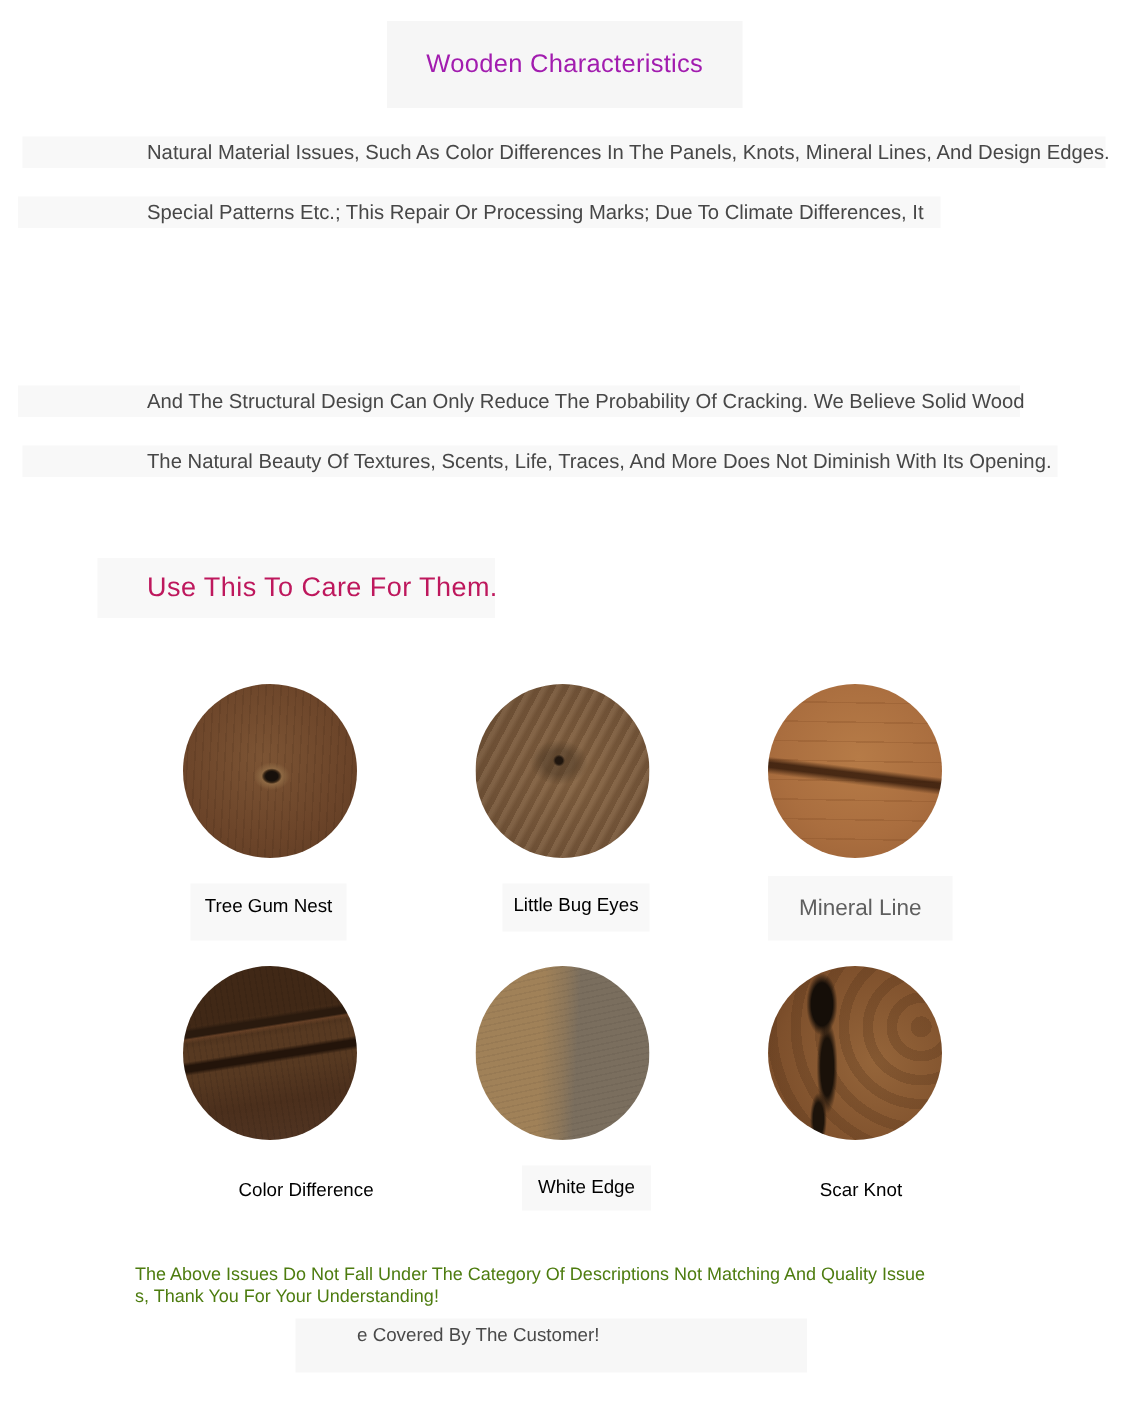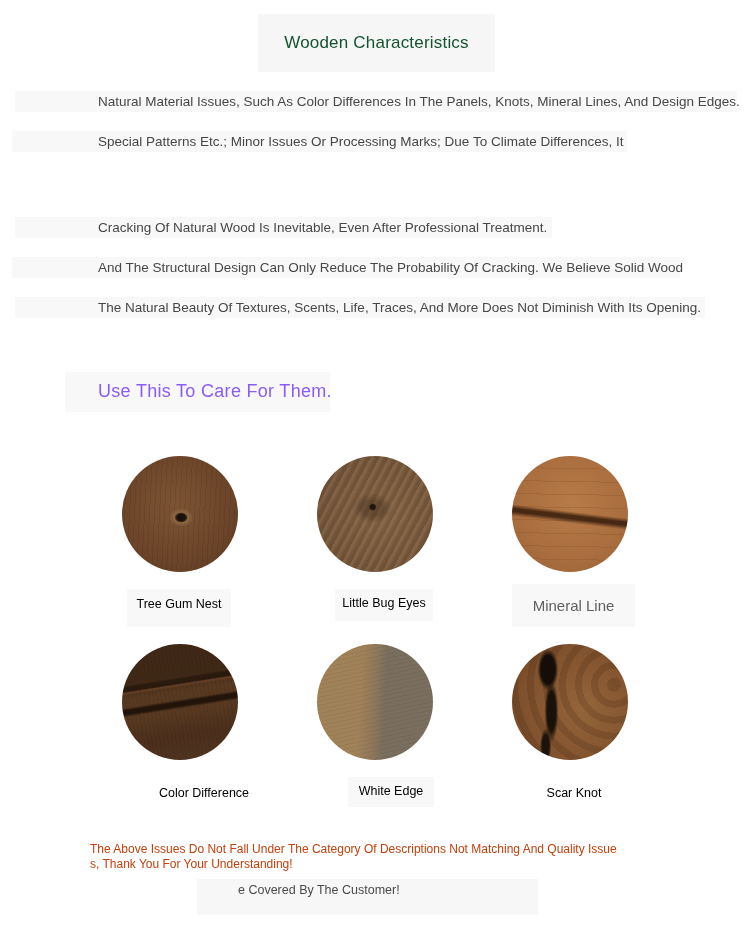--- a/index.html
+++ b/index.html
@@ -11,21 +11,21 @@
     font-family:"Liberation Sans", sans-serif;
     overflow:hidden;
   }
 
   
   .title-box{
     position:absolute;left:258px;top:14px;width:237px;height:58px;
     background:#f6f6f6;
     display:flex;align-items:center;justify-content:center;
   }
-  .title-text{font-size:17px;color:#14532d;letter-spacing:0.2px;}
+  .title-text{font-size:17px;color:#a21caf;letter-spacing:0.2px;}
 
   
   .pline{position:absolute;left:0;width:750px;height:21px;}
   .strip{position:absolute;top:0;height:21px;background:#f8f8f8;}
   .ptext{
     position:absolute;left:98px;top:0;line-height:21px;
     font-size:13.5px;color:#474747;white-space:nowrap;
   }
   .pl-1{top:91px}  .s-1{left:15px;width:722px}
   .pl-2{top:131px} .s-2{left:12px;width:615px}
@@ -35,21 +35,21 @@
   .pl-6{top:297px} .s-6{left:15px;width:690px}
   .pl-7{top:337px} .s-7{left:15px;width:575px}
 
   
   .care-box{
     position:absolute;left:65px;top:372px;width:265px;height:40px;
     background:#f8f8f8;
   }
   .care-text{
     position:absolute;left:98px;top:381px;
-    font-size:18px;color:#8b5cf6;letter-spacing:0.3px;white-space:nowrap;
+    font-size:18px;color:#be185d;letter-spacing:0.3px;white-space:nowrap;
   }
 
   
   .wood{position:absolute;width:116px;height:116px;border-radius:50%;}
   .w-1{left:122px;top:456px}
   .w-2{left:317px;top:456px}
   .w-3{left:512px;top:456px}
   .w-4{left:122px;top:644px}
   .w-5{left:317px;top:644px}
   .w-6{left:512px;top:644px}
@@ -102,21 +102,21 @@
   .lbl-1{left:127px;top:589px;width:104px;padding:8px 0 16px;}
   .lbl-2{left:335px;top:589px;width:98px;padding:7px 0 11px;}
   .lbl-3{left:512px;top:584px;width:123px;padding:13px 0 13px;font-size:15px;color:#5f5f5f;}
   .lbl-4{left:150px;top:786px;width:108px;}
   .lbl-5{left:348px;top:777px;width:86px;padding:7px 0 9px;}
   .lbl-6{left:542px;top:786px;width:64px;}
 
   
   .disclaimer{
     position:absolute;left:90px;top:842px;
-    font-size:12px;line-height:14.5px;color:#c2410c;white-space:nowrap;
+    font-size:12px;line-height:14.5px;color:#4d7c0f;white-space:nowrap;
   }
   .disclaimer div{white-space:nowrap;}
   .shipping-box{
     position:absolute;left:197px;top:879px;width:341px;height:36px;
     background:#f7f7f7;
   }
   .shipping-text{
     position:absolute;left:41px;top:4px;
     font-size:12.5px;line-height:14px;color:#4a4a4a;white-space:nowrap;
   }
@@ -129,25 +129,21 @@
   <div class="title-box">
     <span class="title-text">Wooden Characteristics</span>
   </div>
 
   <div class="pline pl-1">
     <span class="strip s-1"></span>
     <span class="ptext">Natural Material Issues, Such As Color Differences In The Panels, Knots, Mineral Lines, And Design Edges.</span>
   </div>
   <div class="pline pl-2">
     <span class="strip s-2"></span>
-    <span class="ptext">Special Patterns Etc.; Minor Issues Or Processing Marks; Due To Climate Differences, It</span>
-  </div>
-  <div class="pline pl-4">
-    <span class="strip s-4"></span>
-    <span class="ptext">Cracking Of Natural Wood Is Inevitable, Even After Professional Treatment.</span>
+    <span class="ptext">Special Patterns Etc.; This Repair Or Processing Marks; Due To Climate Differences, It</span>
   </div>
   <div class="pline pl-5">
     <span class="strip s-5"></span>
     <span class="ptext">And The Structural Design Can Only Reduce The Probability Of Cracking. We Believe Solid Wood</span>
   </div>
   <div class="pline pl-6">
     <span class="strip s-6"></span>
     <span class="ptext">The Natural Beauty Of Textures, Scents, Life, Traces, And More Does Not Diminish With Its Opening.</span>
   </div>
 

